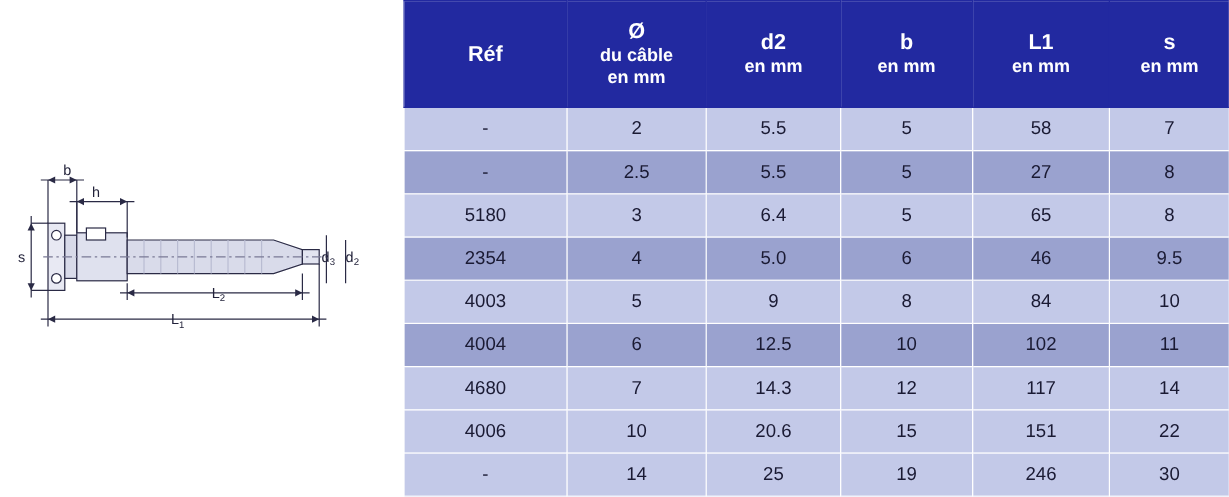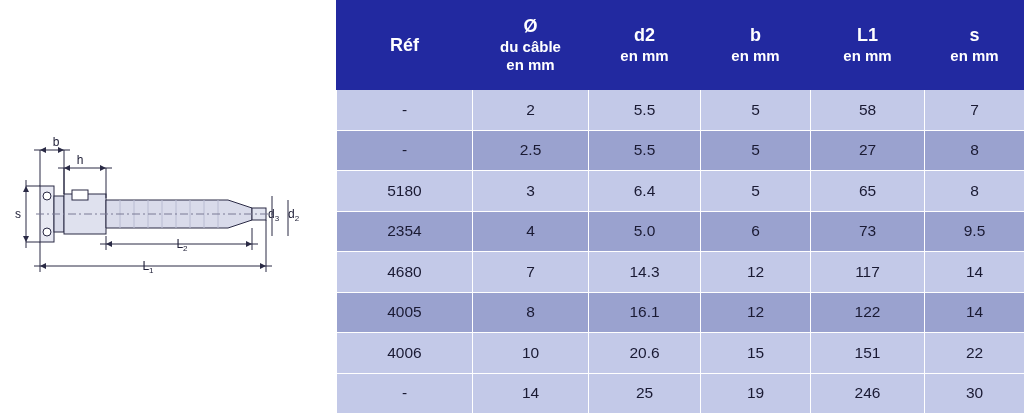--- a/index.html
+++ b/index.html
@@ -247,39 +247,47 @@
           <td>6.4</td>
           <td>5</td>
           <td>65</td>
           <td>8</td>
         </tr>
         <tr class="row-dark">
           <td>2354</td>
           <td>4</td>
           <td>5.0</td>
           <td>6</td>
-          <td>73</td>
+          <td>46</td>
           <td>9.5</td>
+        </tr>
+        <tr class="row-light">
+          <td>4003</td>
+          <td>5</td>
+          <td>9</td>
+          <td>8</td>
+          <td>84</td>
+          <td>10</td>
+        </tr>
+        <tr class="row-dark">
+          <td>4004</td>
+          <td>6</td>
+          <td>12.5</td>
+          <td>10</td>
+          <td>102</td>
+          <td>11</td>
         </tr>
         <tr class="row-light">
           <td>4680</td>
           <td>7</td>
           <td>14.3</td>
           <td>12</td>
           <td>117</td>
           <td>14</td>
         </tr>
-        <tr class="row-dark">
-          <td>4005</td>
-          <td>8</td>
-          <td>16.1</td>
-          <td>12</td>
-          <td>122</td>
-          <td>14</td>
-        </tr>
         <tr class="row-light">
           <td>4006</td>
           <td>10</td>
           <td>20.6</td>
           <td>15</td>
           <td>151</td>
           <td>22</td>
         </tr>
         <tr class="row-light">
           <td>-</td>

